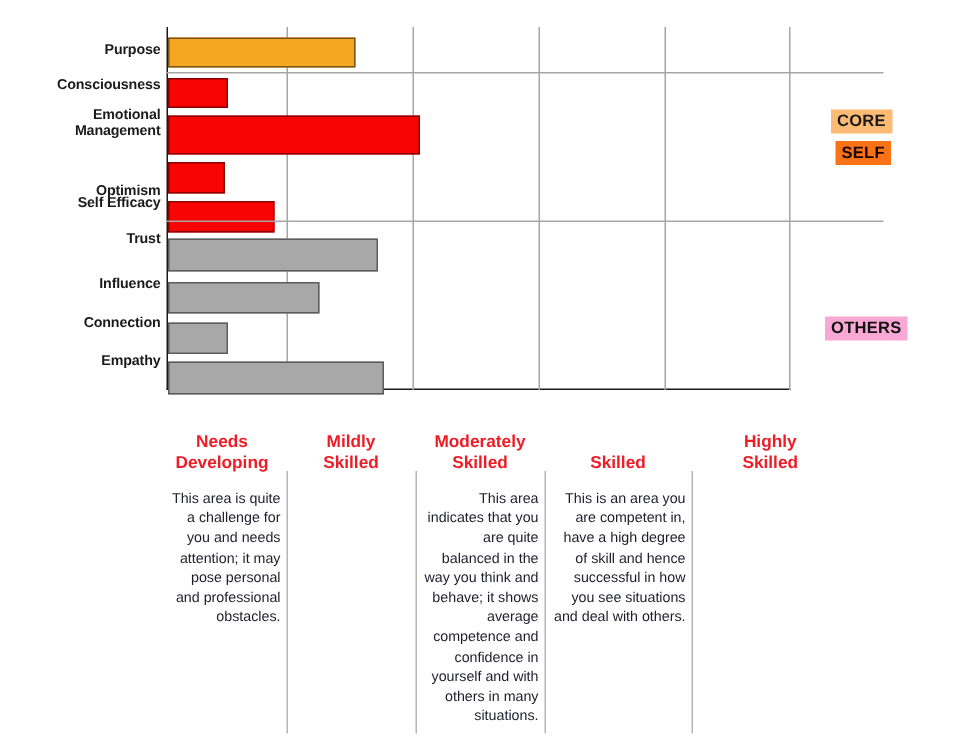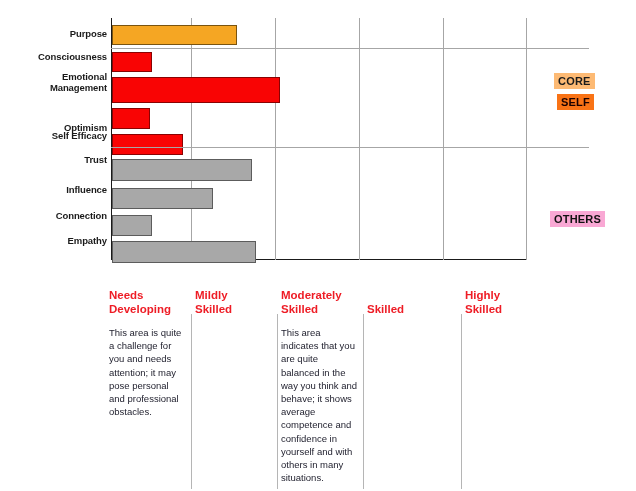--- a/index.html
+++ b/index.html
@@ -105,29 +105,29 @@
     position: relative;
     box-sizing: border-box;
     padding: 0 4px;
   }
   .level-col.wide { width: 98px; }
   .level-col.wide2 { width: 105px; }
   .level-title {
     font-size: 11.5px;
     font-weight: bold;
     color: #ee1c25;
-    text-align: left;
+    text-align: center;
     line-height: 14px;
     margin: 0 0 10px 0;
     white-space: pre-line;
   }
   .level-body {
     font-size: 9.5px;
     color: #1d1d2b;
-    text-align: left;
+    text-align: right;
     line-height: 13.2px;
   }
   .col-divider {
     position: absolute;
     top: 0;
     width: 1px;
     background: #b5b5b5;
   }
 </style>
 </head>
@@ -191,20 +191,21 @@
   <div class="level-col">
     <div class="col-divider" style="left:0px; top:26px; height:175px;"></div>
     <div class="level-title">Moderately
 Skilled</div>
     <div class="level-body">This area indicates that you are quite balanced in the way you think and behave; it shows average competence and confidence in yourself and with others in many situations.</div>
   </div>
 
   <div class="level-col wide">
     <div class="col-divider" style="left:0px; top:26px; height:175px;"></div>
     <div class="level-title" style="margin-top:14px;">Skilled</div>
+    <div class="level-body">This is an area you are competent in, have a high degree of skill and hence successful in how you see situations and deal with others.</div>
   </div>
 
   <div class="level-col wide2">
     <div class="col-divider" style="left:0px; top:26px; height:175px;"></div>
     <div class="level-title">Highly
 Skilled</div>
   </div>
 
 </div>
 

